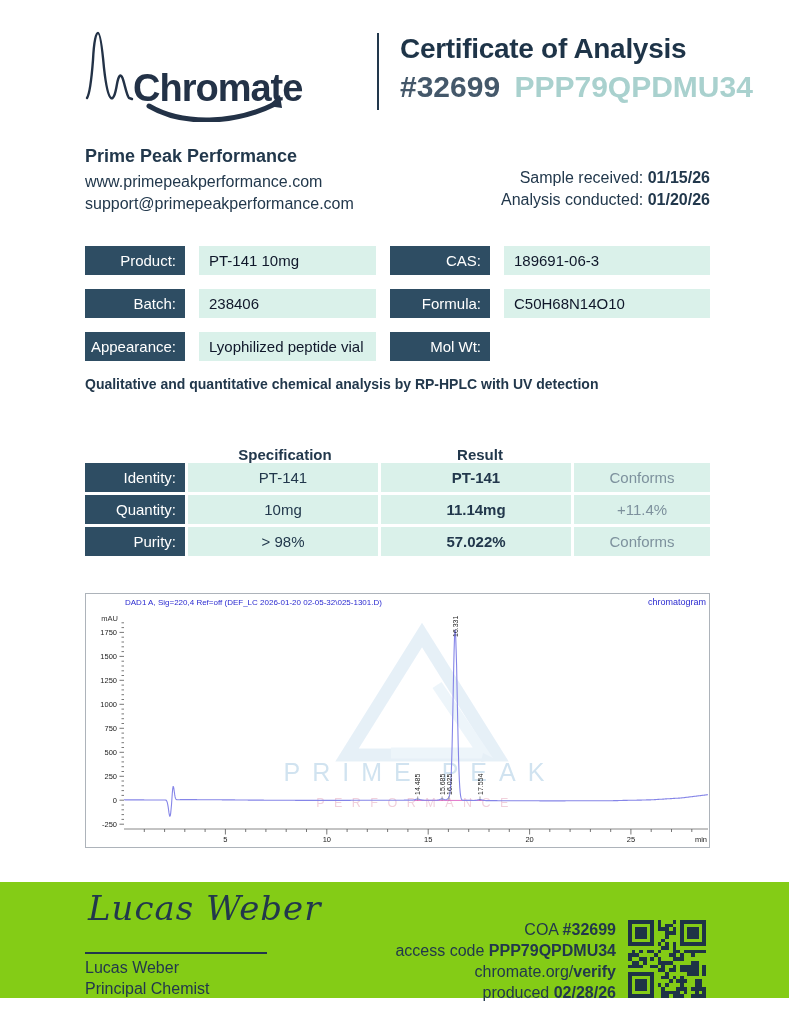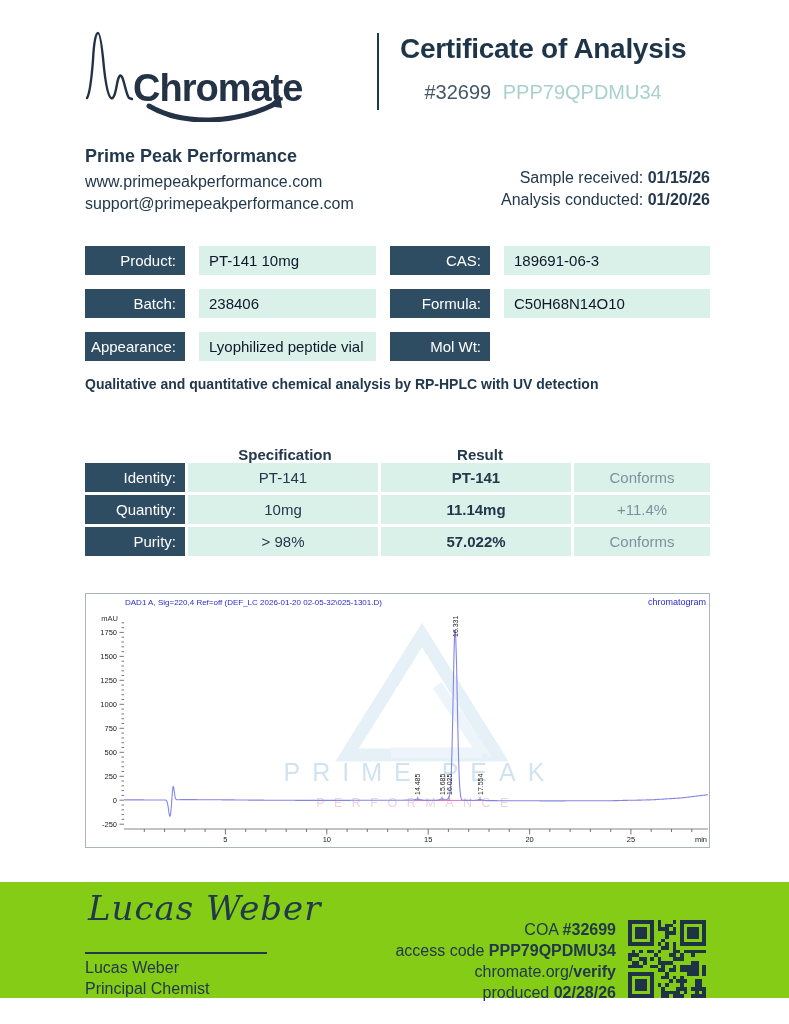--- a/index.html
+++ b/index.html
@@ -3,23 +3,23 @@
 <meta charset="utf-8">
 <title>Certificate of Analysis</title>
 <style>
   html,body{margin:0;padding:0;background:#ffffff;}
   .page{position:relative;width:789px;height:1024px;background:#ffffff;overflow:hidden;
         font-family:"Liberation Sans","DejaVu Sans",sans-serif;color:#22384c;}
 
   
   .logo{position:absolute;left:83px;top:26px;width:235px;height:96px;}
   .v-divider{position:absolute;left:377px;top:33px;width:2px;height:77px;background:#22384c;}
-  .title-block{position:absolute;left:400px;top:33px;text-align:center;}
+  .title-block{position:absolute;left:400px;top:33px;}
   .title-block h1{margin:0;font-size:28px;font-weight:bold;color:#1e3448;letter-spacing:-0.3px;}
-  .subtitle{margin-top:16px;font-size:20px;font-weight:400;}
+  .subtitle{margin-top:5px;font-size:30px;font-weight:700;}
   .subtitle .num{color:#44586a;}
   .subtitle .code{color:#a9d1ce;margin-left:6px;}
 
   
   .client{position:absolute;left:85px;top:145px;font-size:16px;line-height:22px;}
   .client .name{font-size:18px;font-weight:bold;margin-bottom:4px;}
   .meta{position:absolute;right:79px;top:167px;text-align:right;font-size:16px;line-height:22px;}
   .meta b{font-weight:bold;}
 
   

